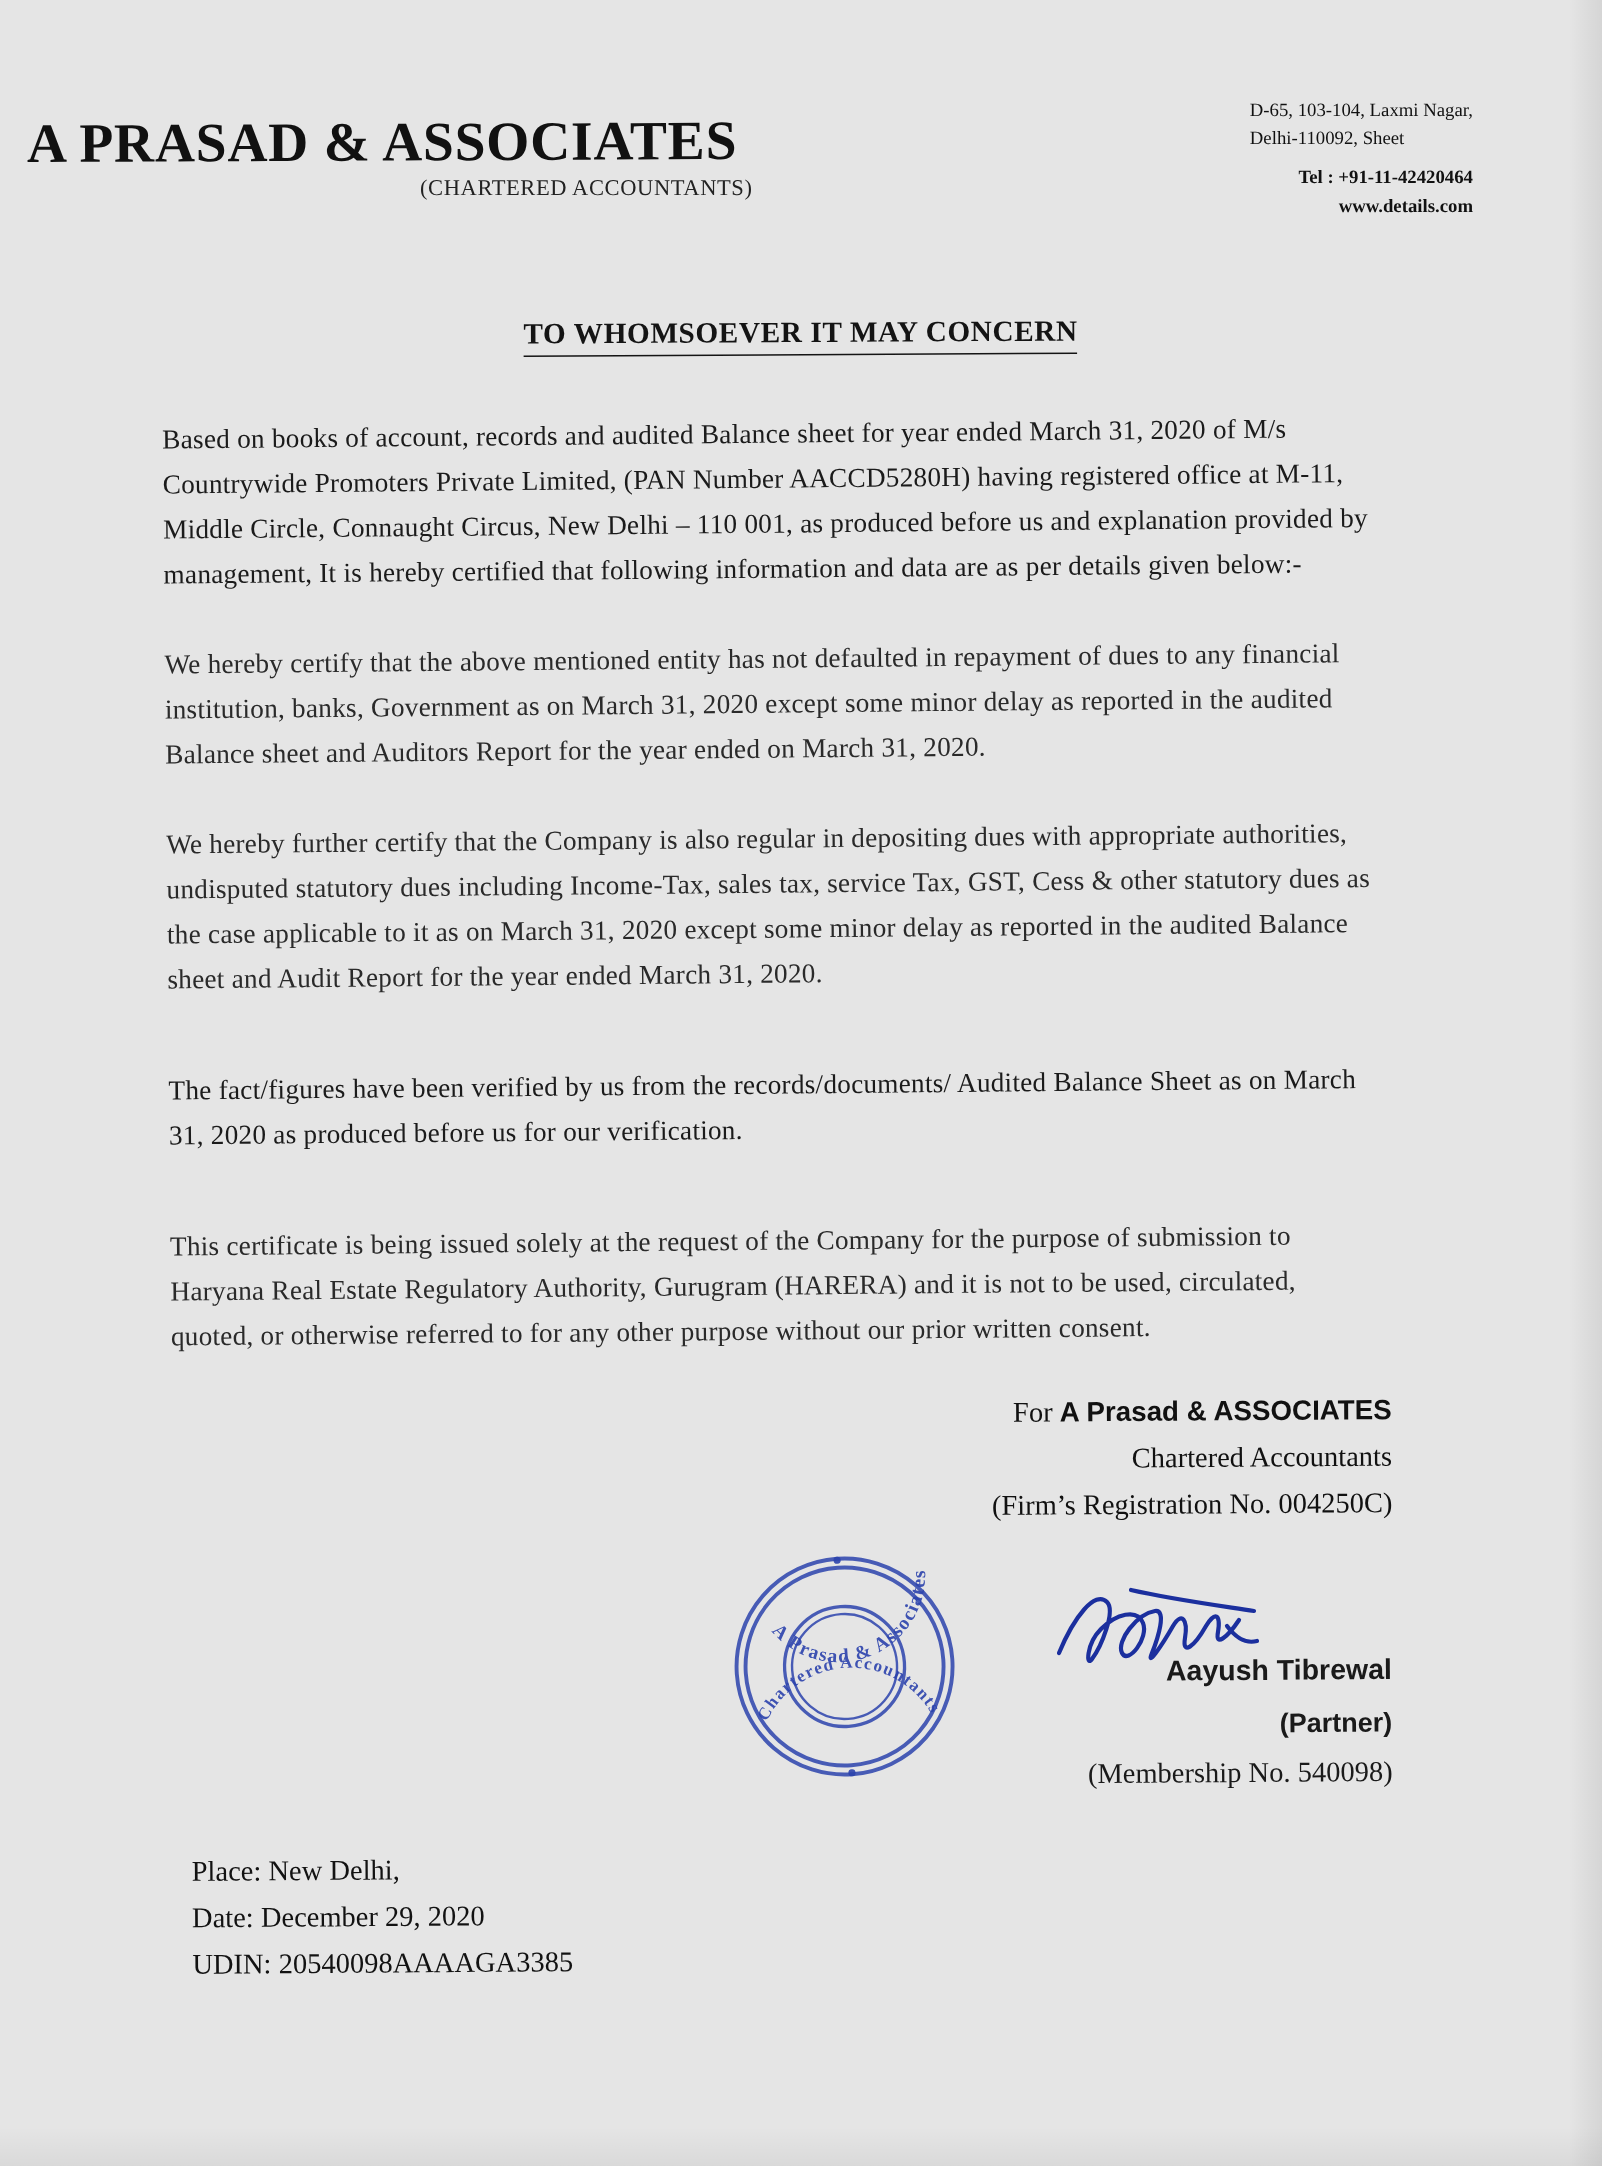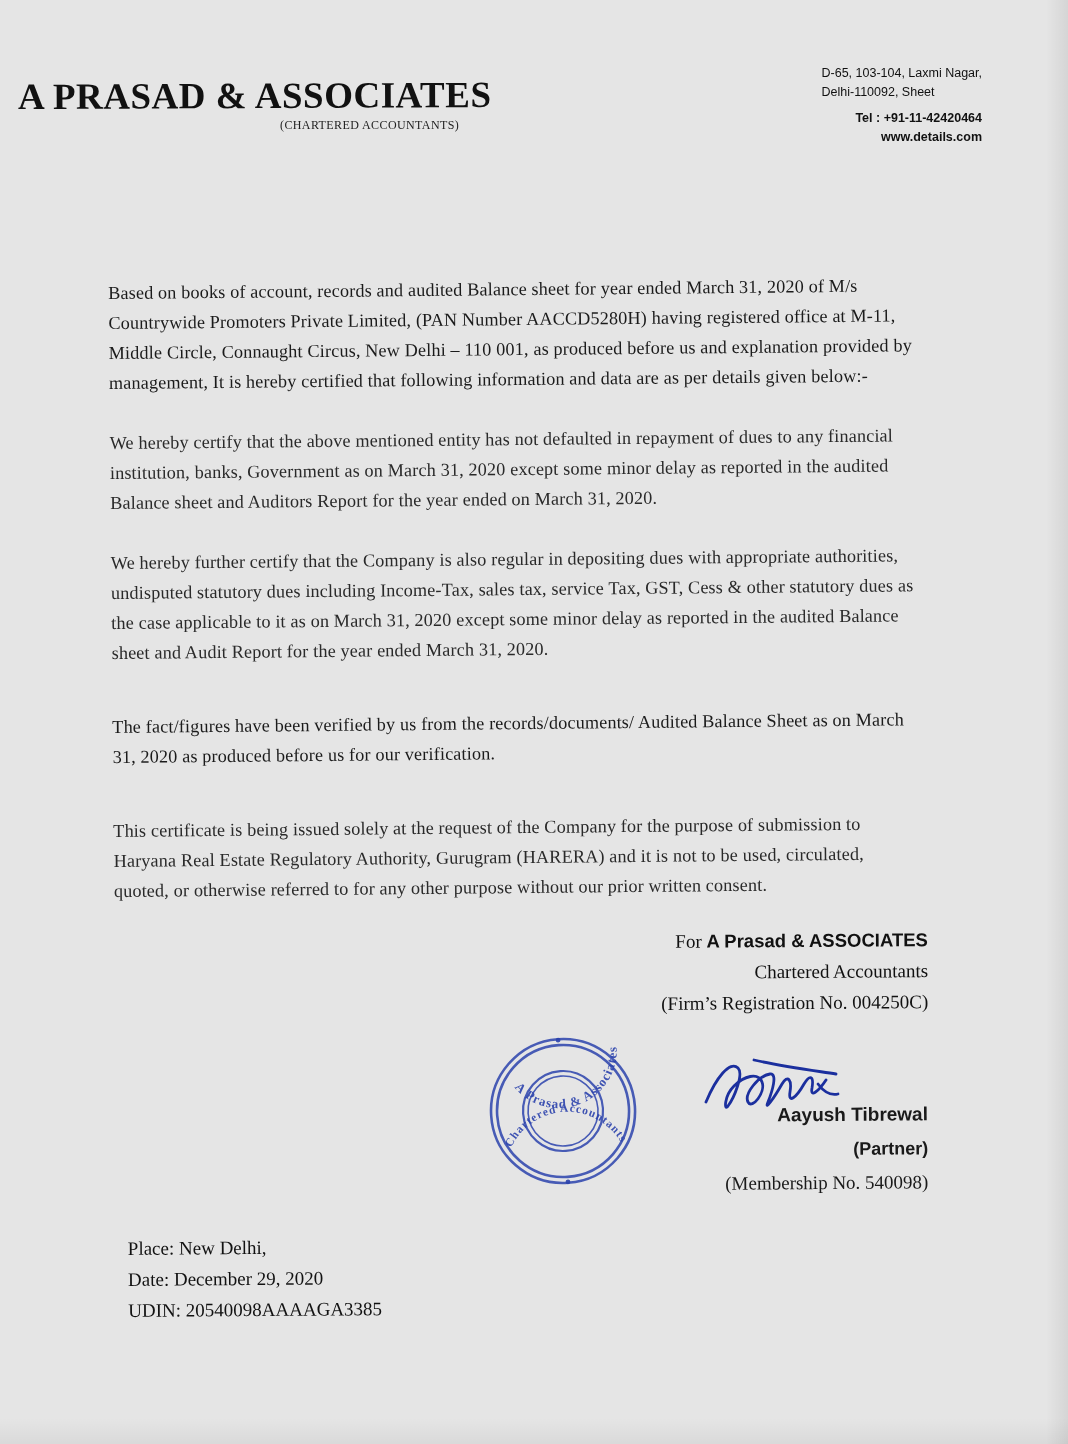--- a/index.html
+++ b/index.html
@@ -54,31 +54,31 @@
     letter-spacing: 0.5px;
     color: #111;
     transform: rotate(-0.25deg);
     white-space: nowrap;
   }
   .firm-sub {
     position: absolute;
     left: 280px;
     top: 54px;
     font-family: "Liberation Serif", serif;
-    font-size: 12px;
+    font-size: 15px;
     letter-spacing: 0.4px;
     color: #222;
     white-space: nowrap;
   }
   .contact-block {
     position: absolute;
     right: 86px;
     top: 0;
     text-align: left;
-    font-family: Liberation Sans, sans-serif;
+    font-family: Liberation Serif, serif;
     font-size: 12.5px;
     line-height: 19px;
     color: #111;
   }
   .contact-block .bold { font-weight: bold; text-align: right; }
   .contact-block .sp { display:block; height:7px; }
 
   
   .doc-title {
     position: absolute;
@@ -198,20 +198,23 @@
     <div class="firm-sub">(CHARTERED ACCOUNTANTS)</div>
     <div class="contact-block">
       <div>D-65, 103-104, Laxmi Nagar,</div>
       <div>Delhi-110092, Sheet</div>
       <span class="sp"></span>
       <div class="bold">Tel : +91-11-42420464</div>
       <div class="bold">www.details.com</div>
     </div>
   </div>
 
+  <div class="doc-title">
+    <span>TO WHOMSOEVER IT MAY CONCERN</span>
+  </div>
 
   <div class="body-wrap skew">
     <p class="para">Based on books of account, records and audited Balance sheet for year ended March 31, 2020 of M/s Countrywide Promoters Private Limited, (PAN Number AACCD5280H) having registered office at M-11, Middle Circle, Connaught Circus, New Delhi – 110 001, as produced before us and explanation provided by management, It is hereby certified that following information and data are as per details given below:-</p>
     <p class="para faded gap-lg">We hereby certify that the above mentioned entity has not defaulted in repayment of dues to any financial institution, banks, Government as on March 31, 2020 except some minor delay as reported in the audited Balance sheet and Auditors Report for the year ended on March 31, 2020.</p>
     <p class="para faded gap-lg">We hereby further certify that the Company is also regular in depositing dues with appropriate authorities, undisputed statutory dues including Income-Tax, sales tax, service Tax, GST, Cess &amp; other statutory dues as the case applicable to it as on March 31, 2020 except some minor delay as reported in the audited Balance sheet and Audit Report for the year ended March 31, 2020.</p>
     <p class="para gap-xl">The fact/figures have been verified by us from the records/documents/ Audited Balance Sheet as on March 31, 2020 as produced before us for our verification.</p>
     <p class="para faded gap-xl">This certificate is being issued solely at the request of the Company for the purpose of submission to Haryana Real Estate Regulatory Authority, Gurugram (HARERA) and it is not to be used, circulated, quoted, or otherwise referred to for any other purpose without our prior written consent.</p>
   </div>
 
   <div class="sig-block">

